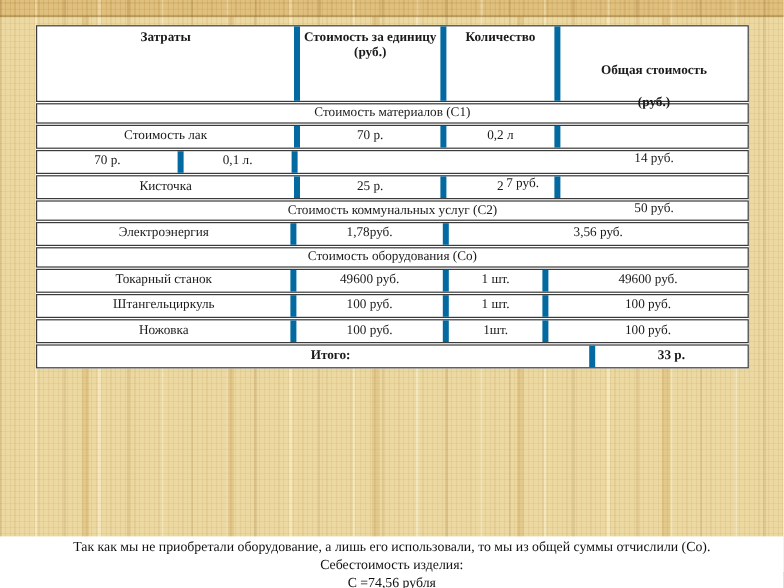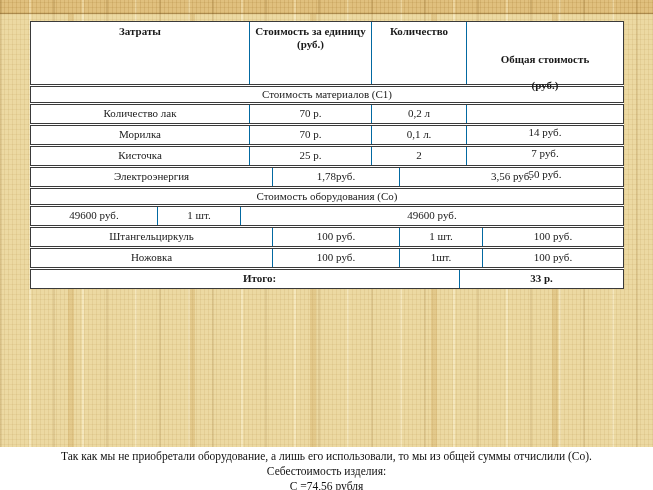--- a/index.html
+++ b/index.html
@@ -19,34 +19,34 @@
       repeating-linear-gradient(0deg, rgba(160,115,40,0.14) 0 1px, transparent 1px 5px),
       repeating-linear-gradient(90deg, rgba(130,90,30,0.20) 0 2px, transparent 2px 29px, rgba(255,244,205,0.40) 29px 31px, transparent 31px 53px);
   }
   .band-top{top:0;height:13px;border-bottom:1px solid rgba(130,95,40,0.55);}
   .band-bottom{bottom:0;height:12px;border-top:1px solid rgba(130,95,40,0.45);}
 
   .table-area{position:absolute;left:30px;top:21px;width:594px;background:#ffffff;}
   .trow{display:flex;background:#ffffff;border:1px solid #3a3a3a;box-sizing:border-box;margin-top:1px;}
   .trow:first-child{margin-top:0;}
   .cell{display:flex;align-items:center;justify-content:center;text-align:center;
-    box-sizing:border-box;border-right:1px solid #0369a1;font-size:11px;line-height:1.2;
+    box-sizing:border-box;border-right:5px solid #0369a1;font-size:11px;line-height:1.2;
     padding:0 2px;color:#1a1a1a;}
   .cell:last-child{border-right:none;}
   .hrow{height:64px;}
   .hrow .cell{align-items:flex-start;padding-top:3px;font-weight:bold;}
   .srow{height:17px;}
   .drow{height:20px;}
   .xrow{height:20px;}
   .xrow .cell{font-weight:bold;}
   
   .rA .c1{width:219px;} .rA .c2{width:122px;} .rA .c3{width:95px;} .rA .c4{flex:1;margin-top:28px;}
   
-  .rB .c1{width:242px;} .rB .c2{width:127px;} .rB .c3{width:83px;} .rB .c4{flex:1;}
-  .xrow .cL{width:429px;padding-left:31px;} .xrow .cV{flex:1;}
+  .rB .c1{width:216px;} .rB .c2{width:127px;} .rB .c3{width:83px;} .rB .c4{flex:1;}
+  .xrow .cL{width:465px;padding-left:31px;} .xrow .cV{flex:1;}
   .full{width:100%;}
   .h4{display:flex;flex-direction:column;align-items:center;}
   .h4 .l2{margin-top:13px;}
 
   .footer-strip{position:absolute;left:0;top:447px;width:653px;height:48px;background:#ffffff;
     display:flex;flex-direction:column;align-items:center;justify-content:center;}
   .footer-strip div{font-size:11.5px;line-height:15px;color:#111;text-align:center;white-space:nowrap;}
 </style>
 </head>
 <body>
@@ -67,52 +67,55 @@
           <span class="l2">(руб.)</span>
         </div>
       </div>
     </div>
 
     <div class="trow srow">
       <div class="cell full">Стоимость материалов (С1)</div>
     </div>
 
     <div class="trow drow rA">
-      <div class="cell c1">Количество лак</div>
+      <div class="cell c1">Стоимость лак</div>
       <div class="cell c2">70 р.</div>
       <div class="cell c3">0,2 л</div>
       <div class="cell c4">14 руб.</div>
     </div>
 
     <div class="trow drow rA">
-      <div class="cell c1">Морилка</div>
       <div class="cell c2">70 р.</div>
       <div class="cell c3">0,1 л.</div>
       <div class="cell c4">7 руб.</div>
     </div>
 
     <div class="trow drow rA">
       <div class="cell c1">Кисточка</div>
       <div class="cell c2">25 р.</div>
       <div class="cell c3">2</div>
       <div class="cell c4">50 руб.</div>
     </div>
 
+    <div class="trow srow">
+      <div class="cell full">Стоимость коммунальных услуг (С2)</div>
+    </div>
 
     <div class="trow drow rB">
       <div class="cell c1">Электроэнергия</div>
       <div class="cell c2">1,78руб.</div>
       <div class="cell c4">3,56 руб.</div>
     </div>
 
     <div class="trow srow">
       <div class="cell full">Стоимость оборудования (Со)</div>
     </div>
 
     <div class="trow drow rB">
+      <div class="cell c1">Токарный станок</div>
       <div class="cell c2">49600 руб.</div>
       <div class="cell c3">1 шт.</div>
       <div class="cell c4">49600 руб.</div>
     </div>
 
     <div class="trow drow rB">
       <div class="cell c1">Штангельциркуль</div>
       <div class="cell c2">100 руб.</div>
       <div class="cell c3">1 шт.</div>
       <div class="cell c4">100 руб.</div>

